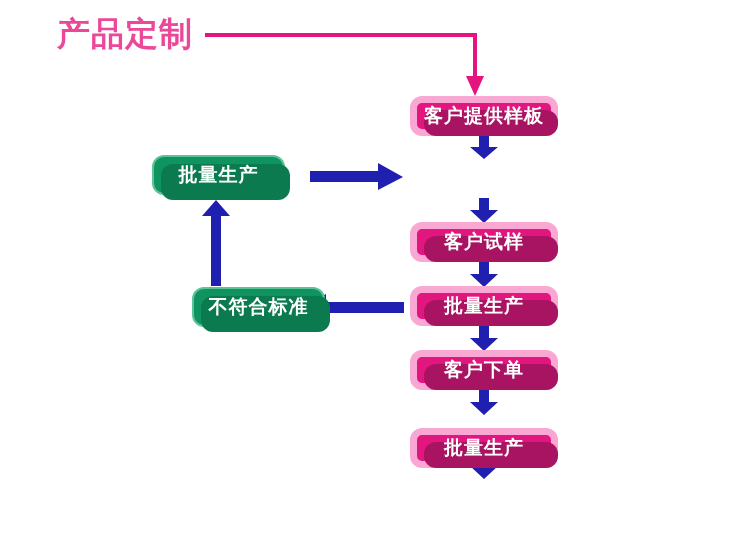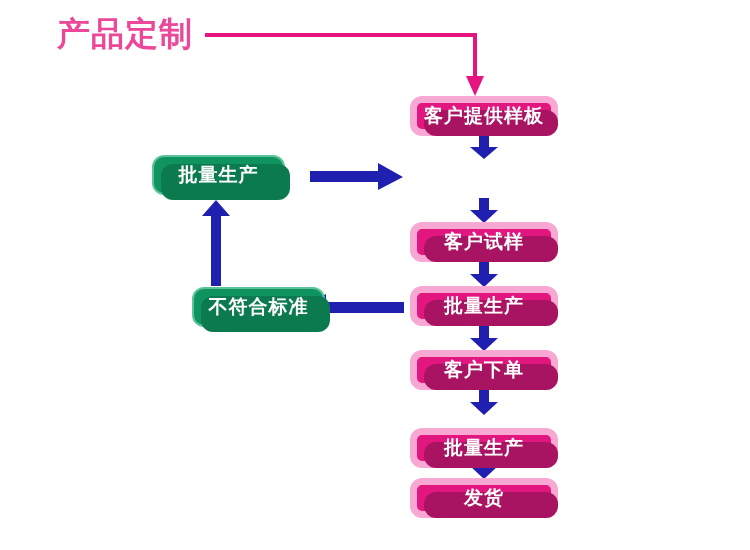--- a/index.html
+++ b/index.html
@@ -127,24 +127,20 @@
   <div class="node pink" style="left:410px; top:350px; width:148px; height:40px;">
     <span class="node-shadow"></span>
     <span>客户下单</span>
   </div>
 
   <div class="node pink" style="left:410px; top:428px; width:148px; height:40px;text-align:center;">
     <span class="node-shadow"></span>
     <span>批量生产</span>
   </div>
 
-  <div class="node pink" style="left:410px; top:478px; width:148px; height:40px;">
-    <span class="node-shadow"></span>
-    <span>发货</span>
-  </div>
 
   <div class="node green" style="left:152px; top:155px; width:133px; height:40px;">
     <span class="node-shadow"></span>
     <span>批量生产</span>
   </div>
 
   <div class="node green" style="left:152px; top:287px; width:133px; height:40px;margin-left:40px;">
     <span class="node-shadow"></span>
     <span>不符合标准</span>
   </div>

